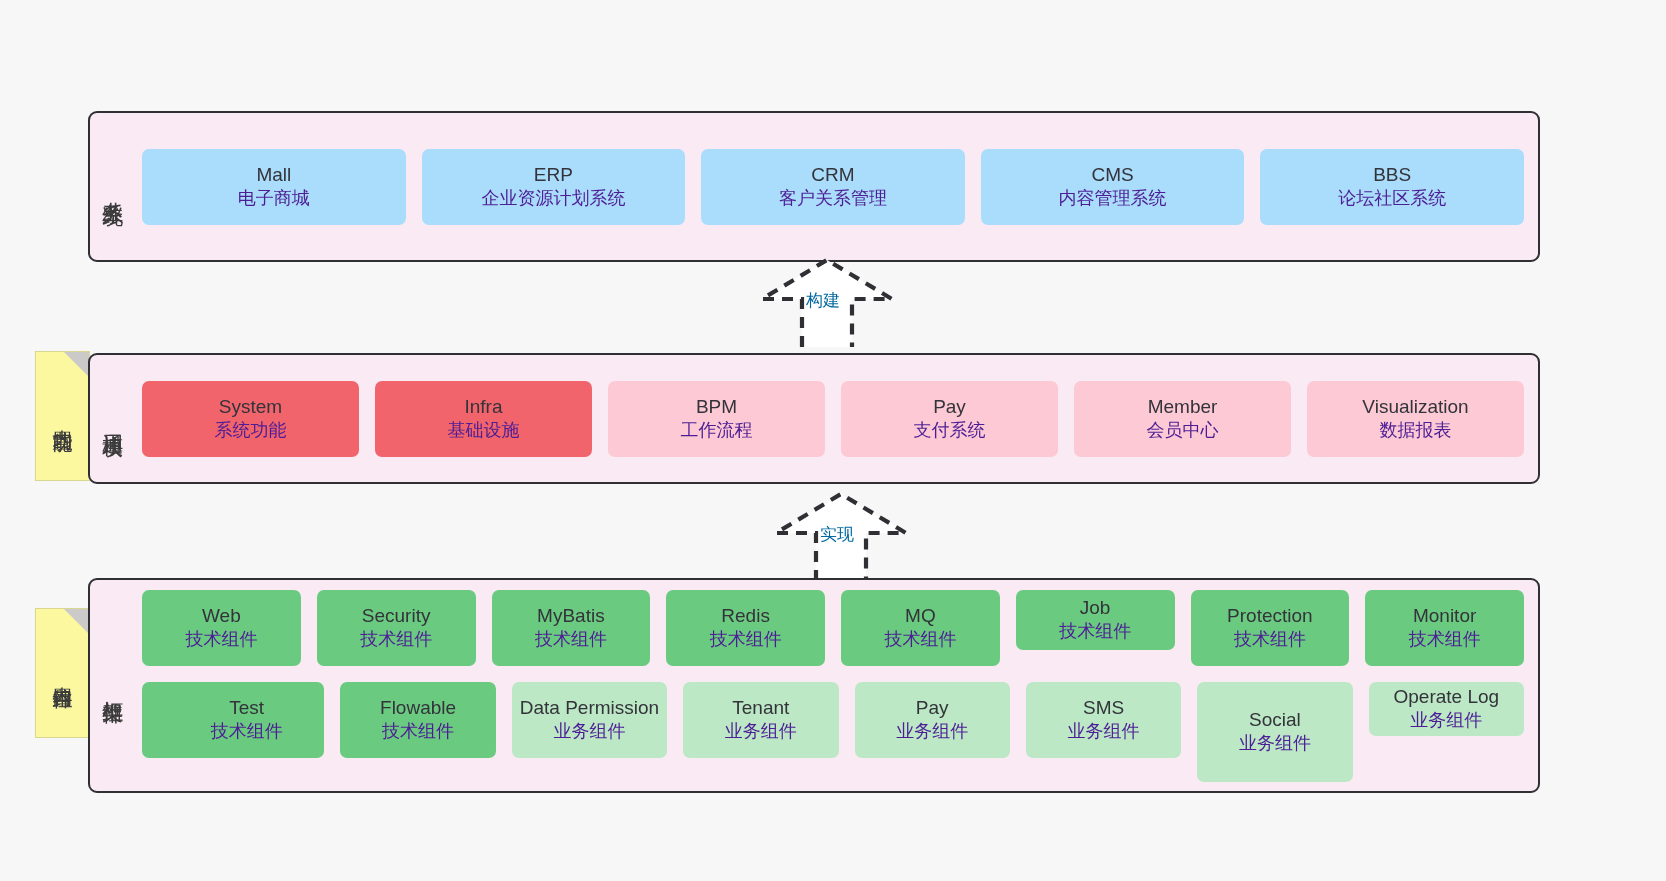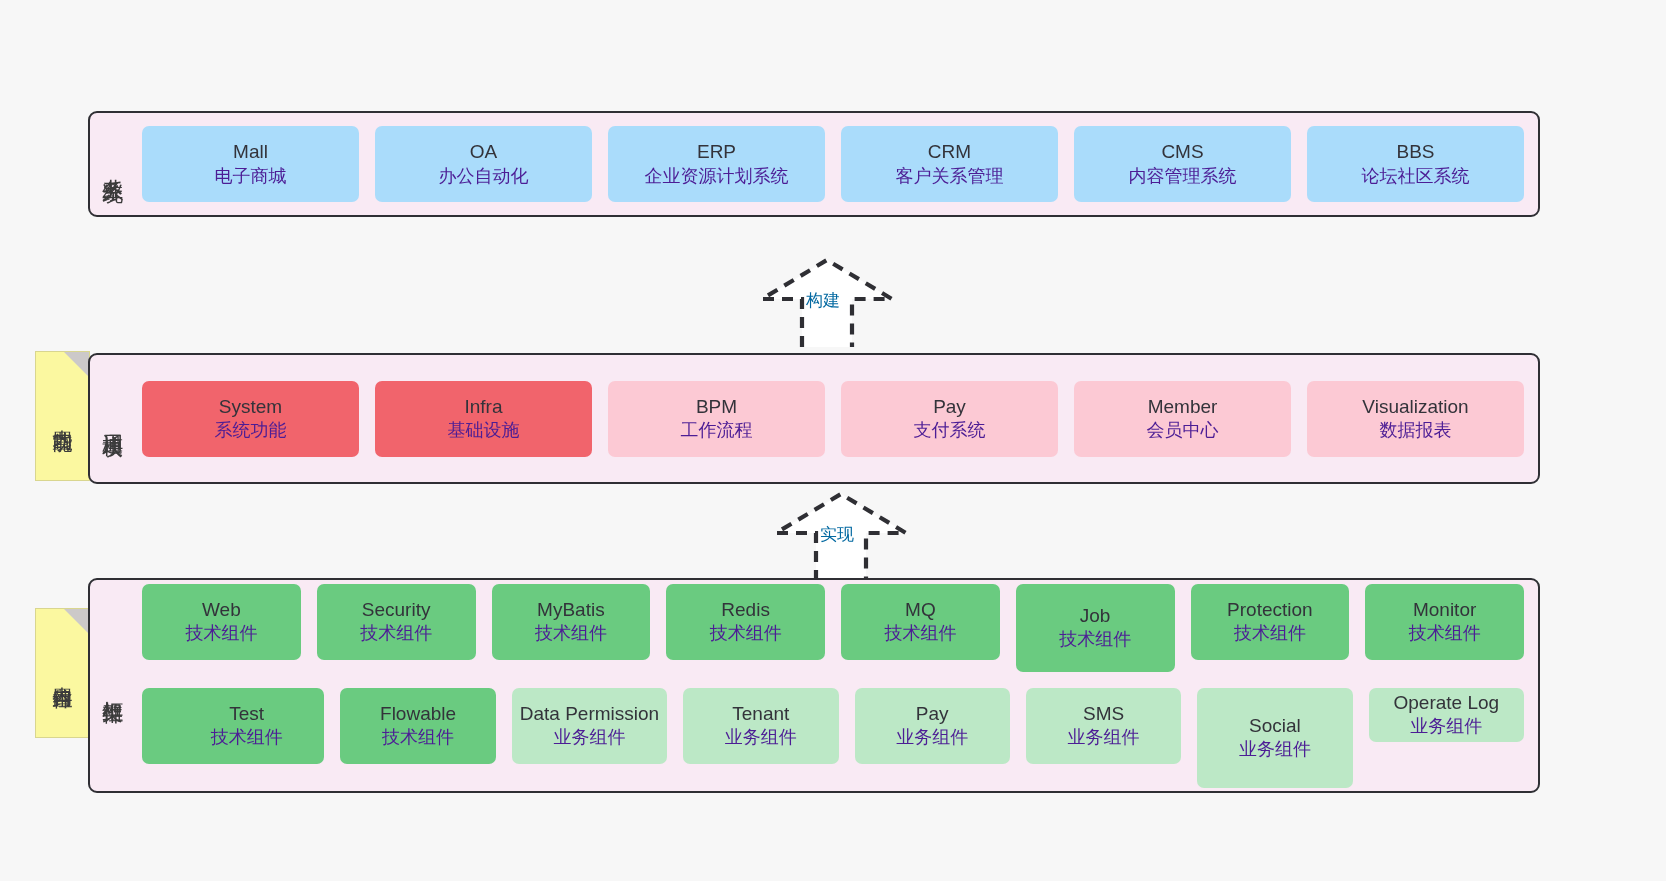--- a/index.html
+++ b/index.html
@@ -110,31 +110,27 @@
     color:#0369a1;
     white-space:nowrap;
     user-select:none;
   }
 </style>
 </head>
 <body>
 
 <div class="canvas">
 
-  <div class="layer" id="layer-business" style="left:88px;top:111px;width:1452px;height:106px;">
+  <div class="layer" id="layer-business" style="left:88px;top:111px;width:1452px;height:151px;">
     <div class="layer-title">业务系统</div>
     <div class="layer-body">
       <div class="row" id="row-business">
           <div class="card c-blue" style="height: 76px;">
             <div class="t1">Mall</div>
             <div class="t2">电子商城</div>
-          </div>
-          <div class="card c-blue" style="height: 76px;">
-            <div class="t1">OA</div>
-            <div class="t2">办公自动化</div>
           </div>
           <div class="card c-blue" style="height: 76px;">
             <div class="t1">ERP</div>
             <div class="t2">企业资源计划系统</div>
           </div>
           <div class="card c-blue" style="height: 76px;">
             <div class="t1">CRM</div>
             <div class="t2">客户关系管理</div>
           </div>
           <div class="card c-blue" style="height: 76px;">
@@ -222,21 +218,21 @@
             <div class="t2">技术组件</div>
           </div>
           <div class="card c-green" style="height: 76px;">
             <div class="t1">Redis</div>
             <div class="t2">技术组件</div>
           </div>
           <div class="card c-green" style="height: 76px;">
             <div class="t1">MQ</div>
             <div class="t2">技术组件</div>
           </div>
-          <div class="card c-green" style="height: 88px;">
+          <div class="card c-green" style="height: 60px;">
             <div class="t1">Job</div>
             <div class="t2">技术组件</div>
           </div>
           <div class="card c-green" style="height: 76px;">
             <div class="t1">Protection</div>
             <div class="t2">技术组件</div>
           </div>
           <div class="card c-green" style="height: 76px;">
             <div class="t1">Monitor</div>
             <div class="t2">技术组件</div>

